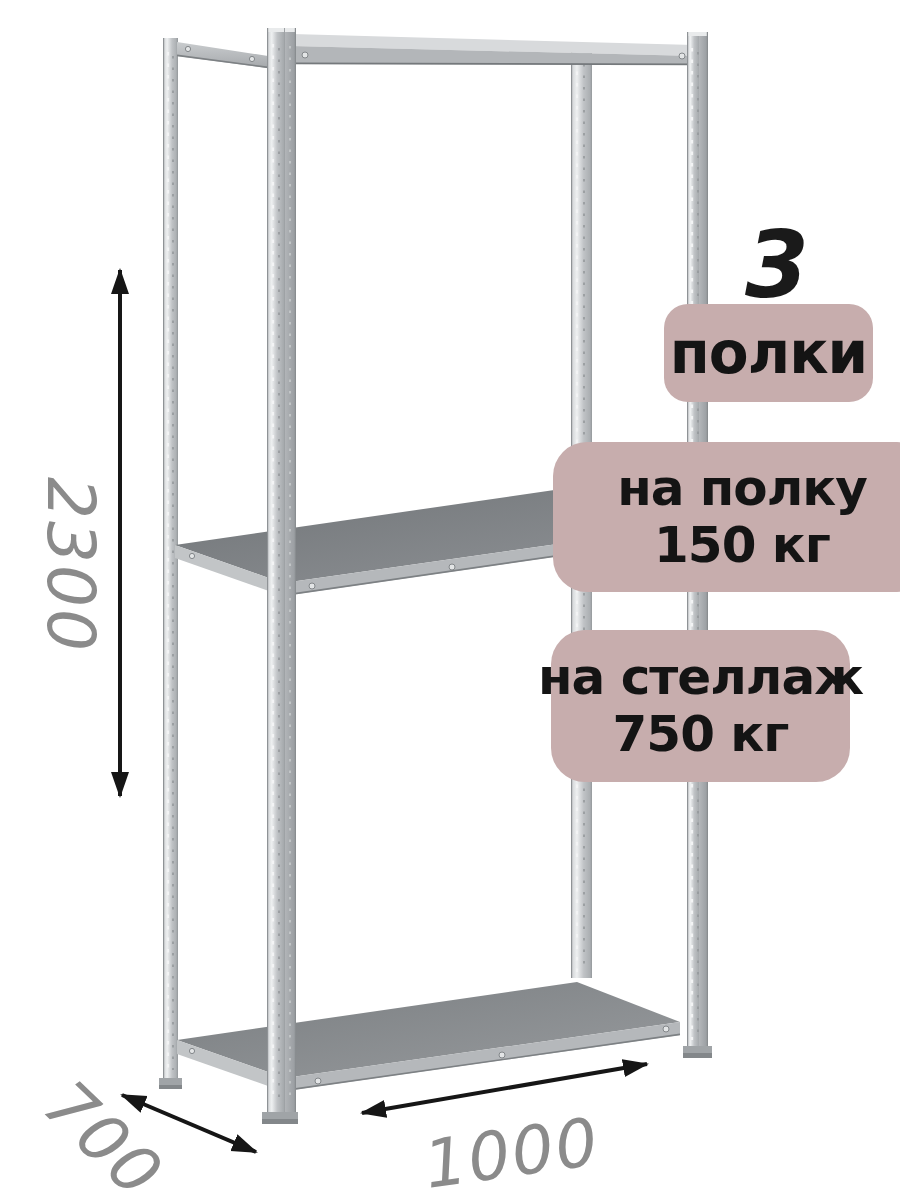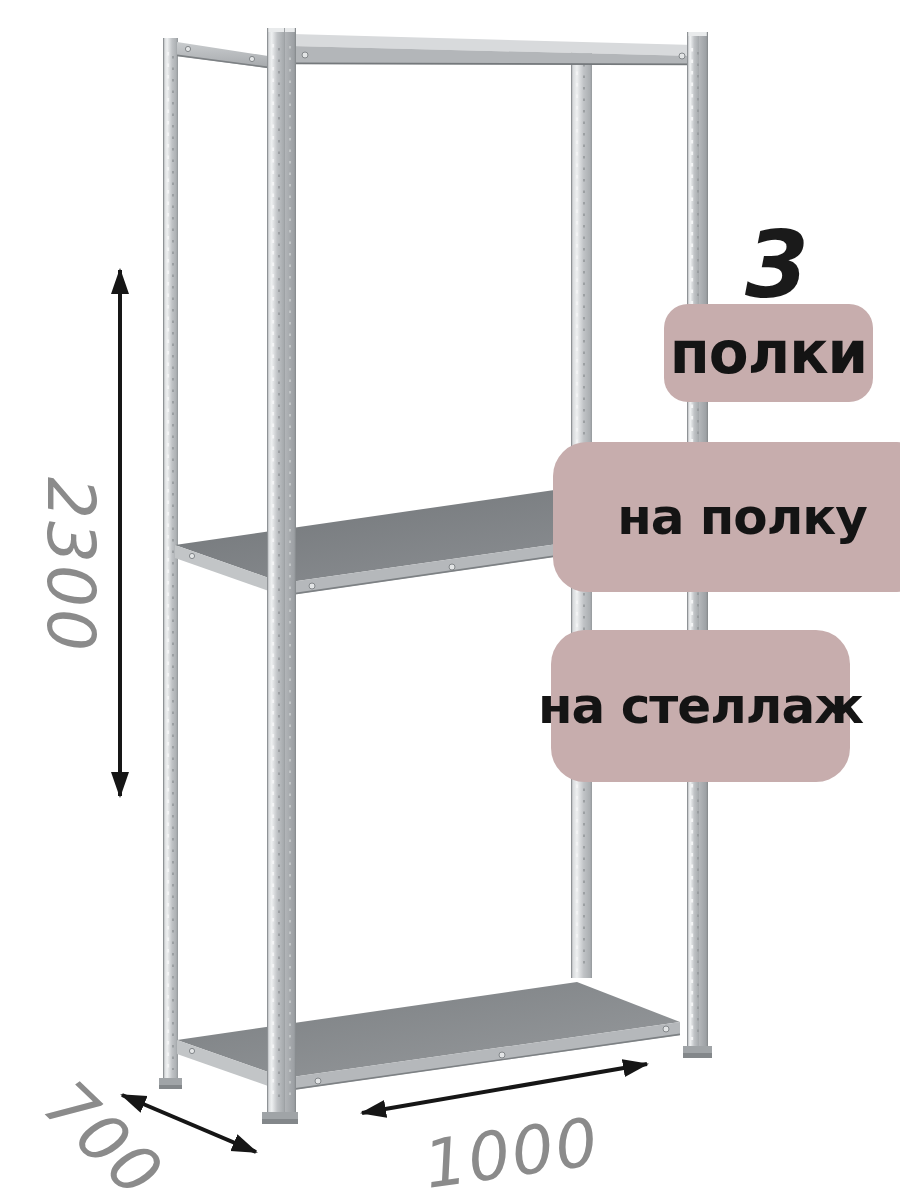--- a/index.html
+++ b/index.html
@@ -191,19 +191,21 @@
   <div class="dim dim-width">1000</div>
 
   <div class="count">3</div>
 
   <div class="badge badge-count">
     <span>полки</span>
   </div>
 
   <div class="badge badge-shelf">
     <span>на полку</span>
+    <span>150 кг</span>
   </div>
 
   <div class="badge badge-rack">
     <span>на стеллаж</span>
+    <span>750 кг</span>
   </div>
 
 </div>
 
 </body></html>

